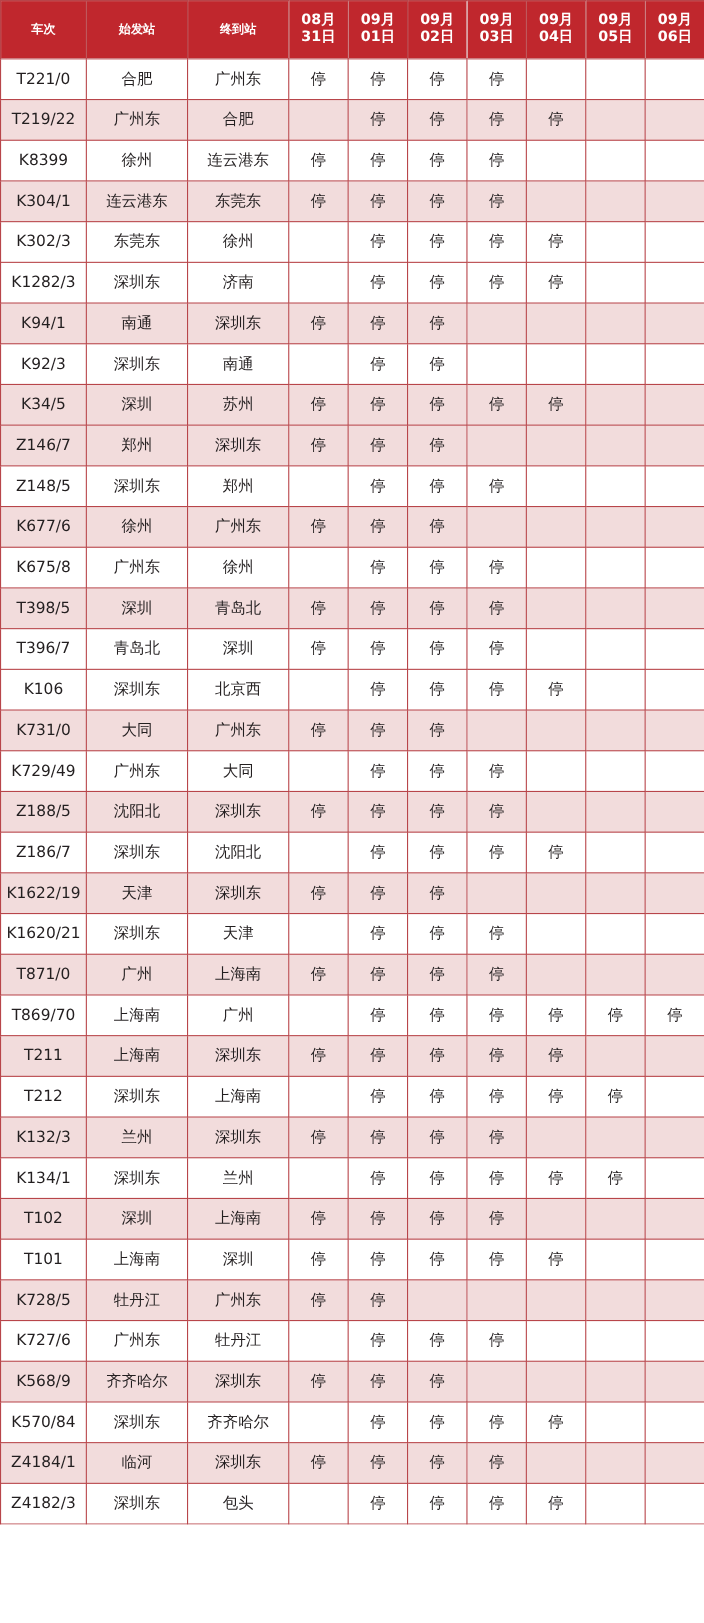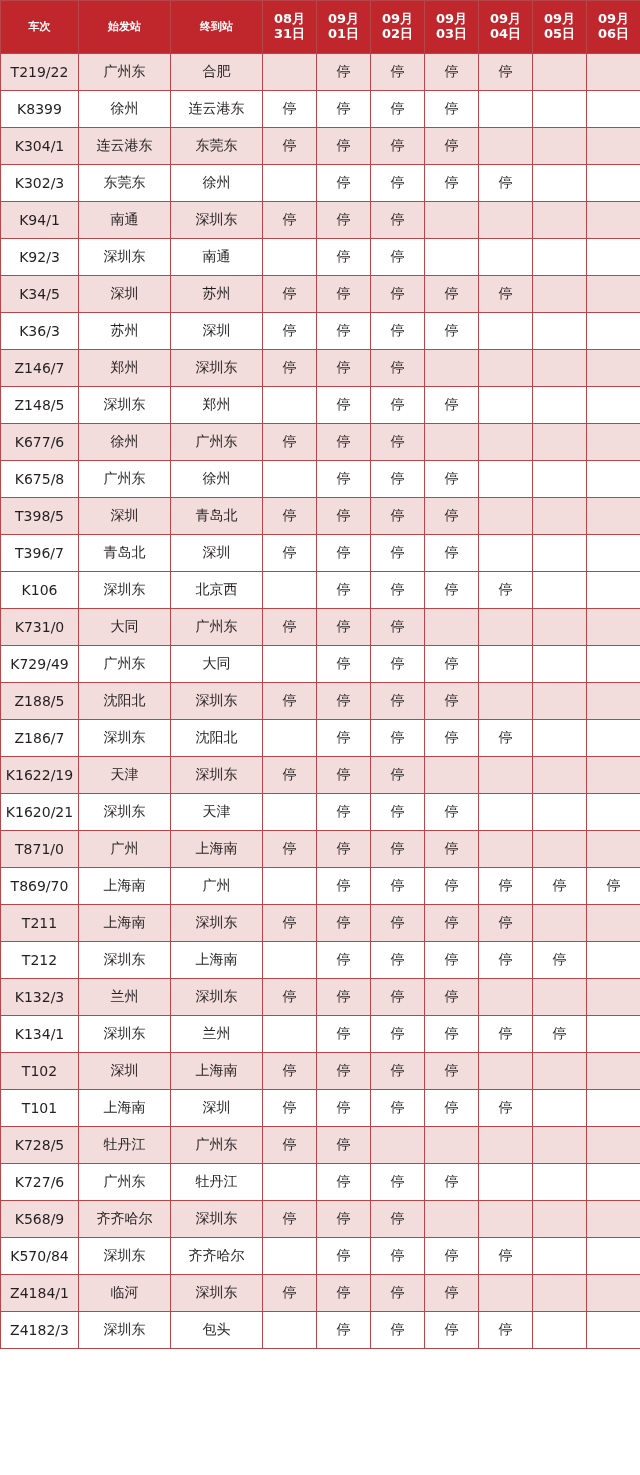--- a/index.html
+++ b/index.html
@@ -96,20 +96,32 @@
           <div>09月</div>
           <div>05日</div>
         </th>
       <th class="date-col">
           <div>09月</div>
           <div>06日</div>
         </th>
     </tr>
   </thead>
   <tbody id="table-body">
+      <tr class="odd">
+        <td class="train-no">T221/0</td>
+        <td class="station">合肥</td>
+        <td class="station">广州东</td>
+        <td class="mark">停</td>
+        <td class="mark">停</td>
+        <td class="mark">停</td>
+        <td class="mark">停</td>
+        <td class="mark"></td>
+        <td class="mark"></td>
+        <td class="mark"></td>
+      </tr>
       <tr class="even">
         <td class="train-no">T219/22</td>
         <td class="station">广州东</td>
         <td class="station">合肥</td>
         <td class="mark"></td>
         <td class="mark">停</td>
         <td class="mark">停</td>
         <td class="mark">停</td>
         <td class="mark">停</td>
         <td class="mark"></td>
@@ -144,20 +156,32 @@
         <td class="station">东莞东</td>
         <td class="station">徐州</td>
         <td class="mark"></td>
         <td class="mark">停</td>
         <td class="mark">停</td>
         <td class="mark">停</td>
         <td class="mark">停</td>
         <td class="mark"></td>
         <td class="mark"></td>
       </tr>
+      <tr class="odd">
+        <td class="train-no">K1282/3</td>
+        <td class="station">深圳东</td>
+        <td class="station">济南</td>
+        <td class="mark"></td>
+        <td class="mark">停</td>
+        <td class="mark">停</td>
+        <td class="mark">停</td>
+        <td class="mark">停</td>
+        <td class="mark"></td>
+        <td class="mark"></td>
+      </tr>
       <tr class="even">
         <td class="train-no">K94/1</td>
         <td class="station">南通</td>
         <td class="station">深圳东</td>
         <td class="mark">停</td>
         <td class="mark">停</td>
         <td class="mark">停</td>
         <td class="mark"></td>
         <td class="mark"></td>
         <td class="mark"></td>
@@ -177,32 +201,20 @@
       </tr>
       <tr class="even">
         <td class="train-no">K34/5</td>
         <td class="station">深圳</td>
         <td class="station">苏州</td>
         <td class="mark">停</td>
         <td class="mark">停</td>
         <td class="mark">停</td>
         <td class="mark">停</td>
         <td class="mark">停</td>
-        <td class="mark"></td>
-        <td class="mark"></td>
-      </tr>
-      <tr class="odd">
-        <td class="train-no">K36/3</td>
-        <td class="station">苏州</td>
-        <td class="station">深圳</td>
-        <td class="mark">停</td>
-        <td class="mark">停</td>
-        <td class="mark">停</td>
-        <td class="mark">停</td>
-        <td class="mark"></td>
         <td class="mark"></td>
         <td class="mark"></td>
       </tr>
       <tr class="even">
         <td class="train-no">Z146/7</td>
         <td class="station">郑州</td>
         <td class="station">深圳东</td>
         <td class="mark">停</td>
         <td class="mark">停</td>
         <td class="mark">停</td>

